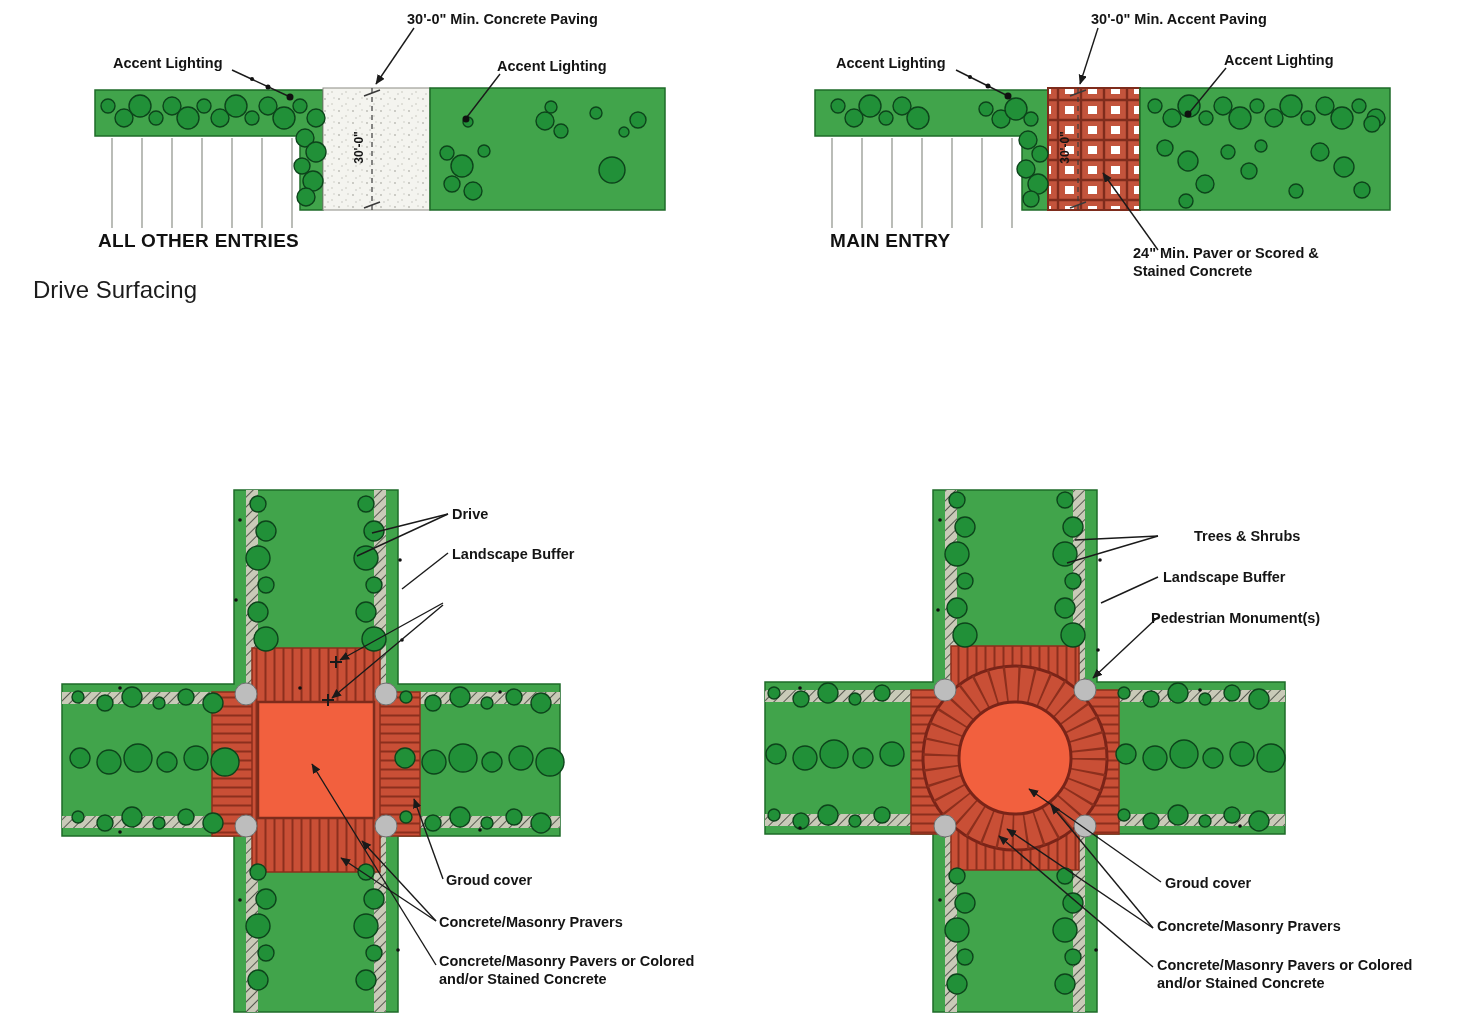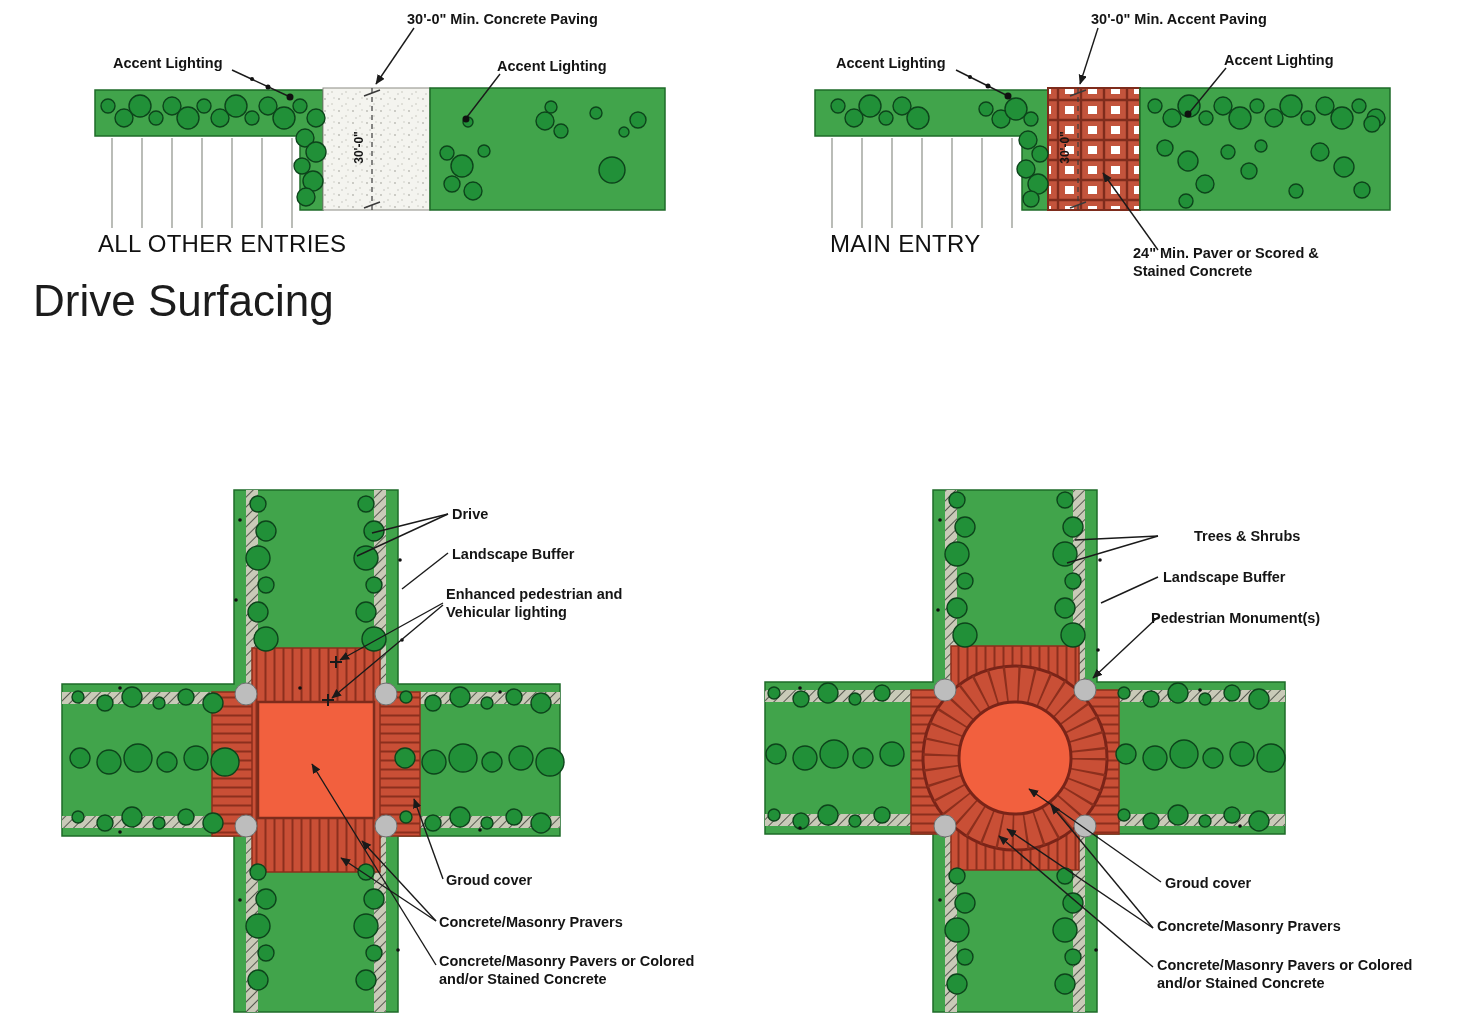--- a/index.html
+++ b/index.html
@@ -2,23 +2,23 @@
 <html><head>
 <meta charset="utf-8">
 <style>
   html,body{margin:0;padding:0;background:#ffffff;}
   #stage{position:relative;width:1471px;height:1026px;background:#ffffff;
          font-family:"Liberation Sans",sans-serif;overflow:hidden;}
   #art{position:absolute;left:0;top:0;}
   .lbl{position:absolute;font-weight:bold;font-size:14.5px;line-height:1.25;
        color:#141414;white-space:nowrap;}
   .wrap{white-space:normal;}
-  .cap{position:absolute;font-weight:normal;font-size:24px;color:#111;
+  .cap{position:absolute;font-weight:bold;font-size:19px;color:#111;
        letter-spacing:.3px;white-space:nowrap;}
-  .title{position:absolute;font-size:44px;color:#1c1c1c;white-space:nowrap;}
+  .title{position:absolute;font-size:24px;color:#1c1c1c;white-space:nowrap;}
   .dim{transform:rotate(-90deg);font-size:12px;text-align:center;}
   .green{fill:#41a44b;stroke:#1e6b29;stroke-width:1.5;}
   .trees circle{fill:#219038;stroke:#0d441b;stroke-width:1.4;}
   .leader{stroke:#1a1a1a;stroke-width:1.4;fill:none;}
   .stall{stroke:#a9aca6;stroke-width:1.6;}
   .dash{stroke:#3a3a3a;stroke-width:1.2;stroke-dasharray:5 4;}
   .tick{stroke:#3a3a3a;stroke-width:1.6;}
   .dot{fill:#101010;}
   .speck{fill:#101010;}
   .fixture{stroke:#1a1a1a;stroke-width:2;}
@@ -431,21 +431,20 @@
 
 <div class="lbl" style="left:1091px;top:10px">30'-0" Min. Accent Paving</div>
 <div class="lbl" style="left:836px;top:54px">Accent Lighting</div>
 <div class="lbl" style="left:1224px;top:51px">Accent Lighting</div>
 <div class="lbl dim" style="left:1042px;top:140px;width:46px">30'-0"</div>
 <div class="cap" style="left:830px;top:230px">MAIN ENTRY</div>
 <div class="lbl wrap" style="left:1133px;top:244px;width:225px">24" Min. Paver or Scored &amp; Stained Concrete</div>
 
 <div class="lbl" style="left:452px;top:505px">Drive</div>
 <div class="lbl" style="left:452px;top:545px">Landscape Buffer</div>
-<div class="lbl wrap" style="left:446px;top:585px;width:200px">Enhanced pedestrian and Vehicular lighting</div>
 <div class="lbl" style="left:446px;top:871px">Groud cover</div>
 <div class="lbl" style="left:439px;top:913px">Concrete/Masonry Pravers</div>
 <div class="lbl wrap" style="left:439px;top:952px;width:300px">Concrete/Masonry Pavers or Colored and/or Stained Concrete</div>
 
 <div class="lbl" style="left:1194px;top:527px">Trees &amp; Shrubs</div>
 <div class="lbl" style="left:1163px;top:568px">Landscape Buffer</div>
 <div class="lbl" style="left:1151px;top:609px">Pedestrian Monument(s)</div>
 <div class="lbl" style="left:1165px;top:874px">Groud cover</div>
 <div class="lbl" style="left:1157px;top:917px">Concrete/Masonry Pravers</div>
 <div class="lbl wrap" style="left:1157px;top:956px;width:300px">Concrete/Masonry Pavers or Colored and/or Stained Concrete</div>

